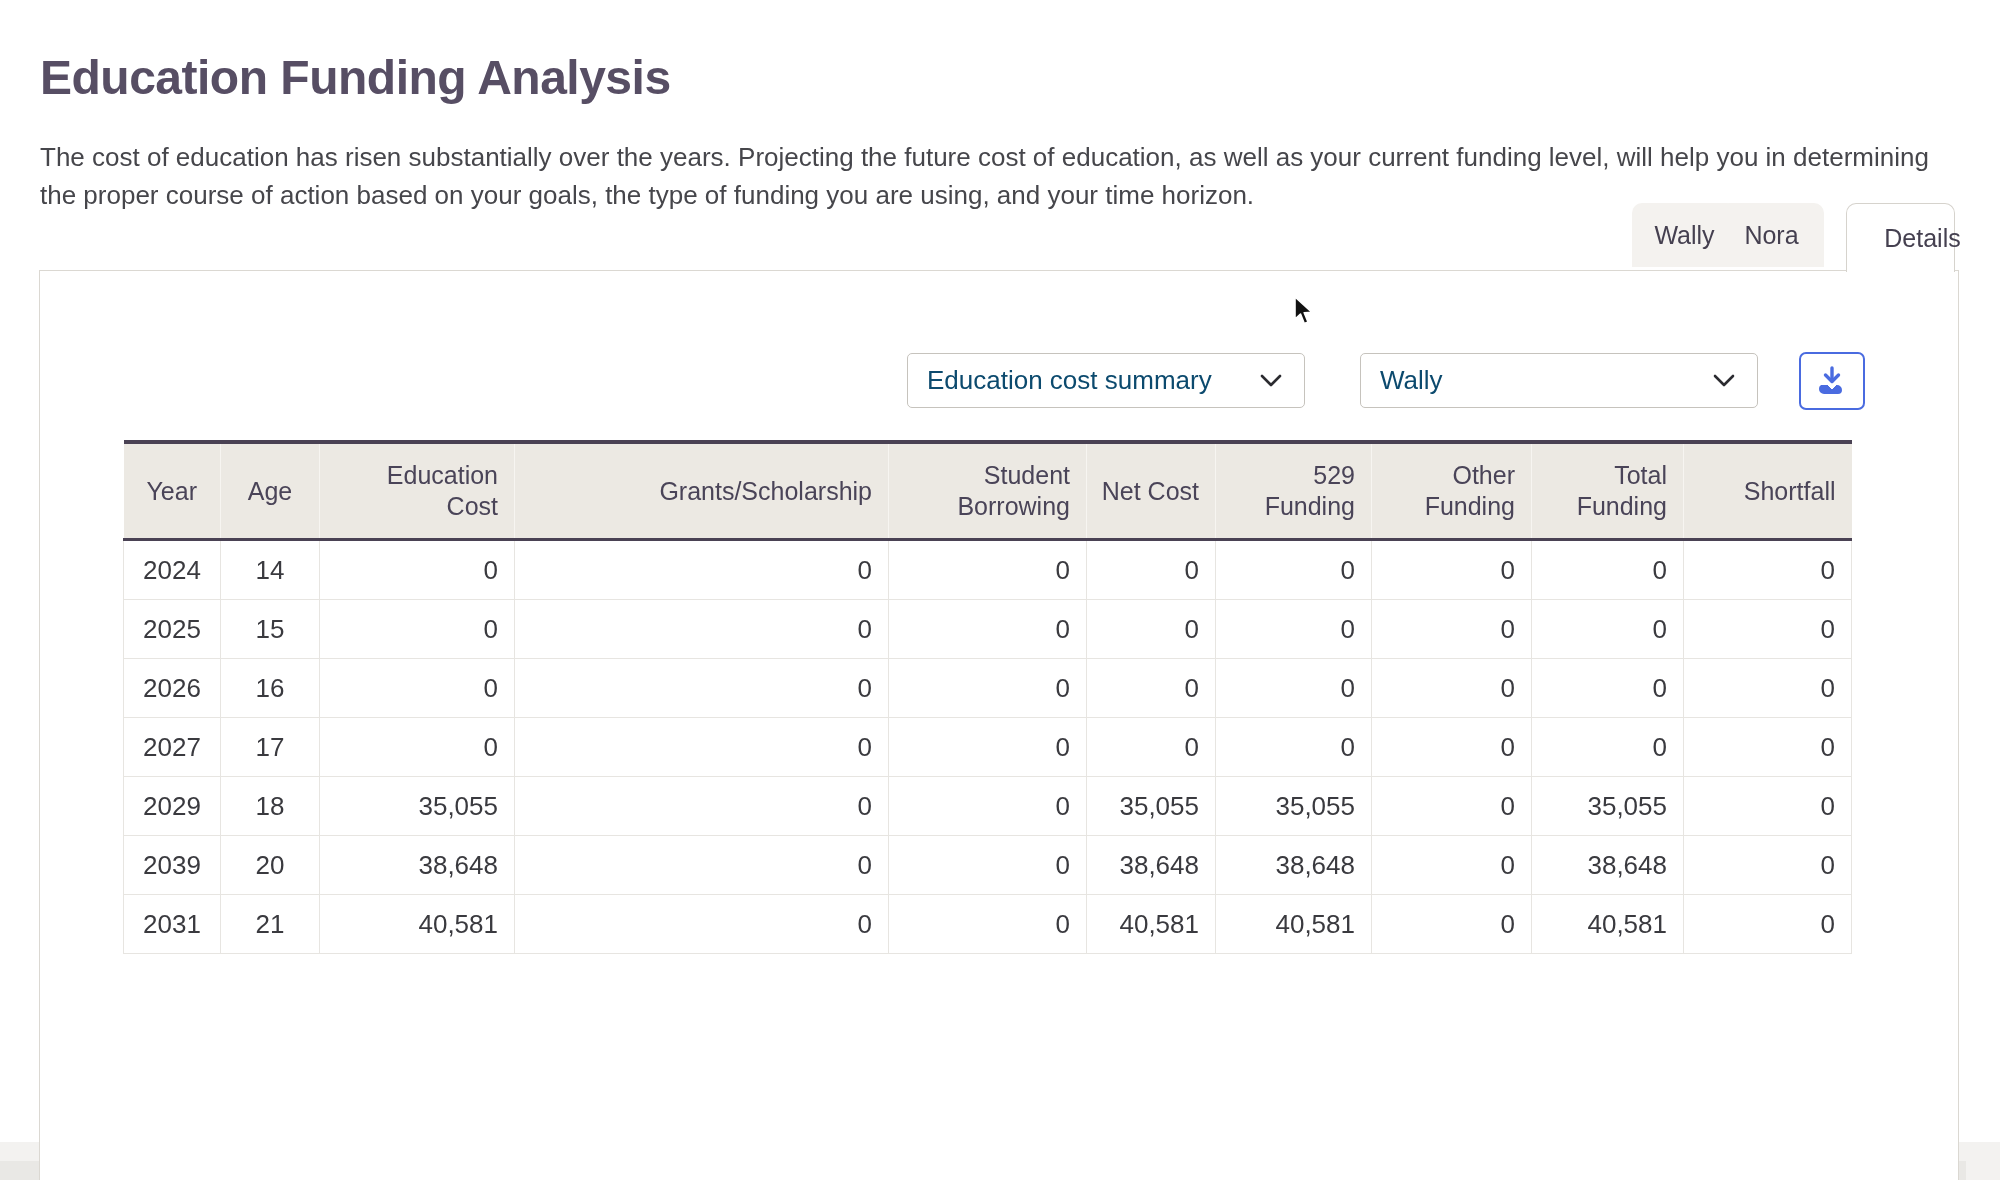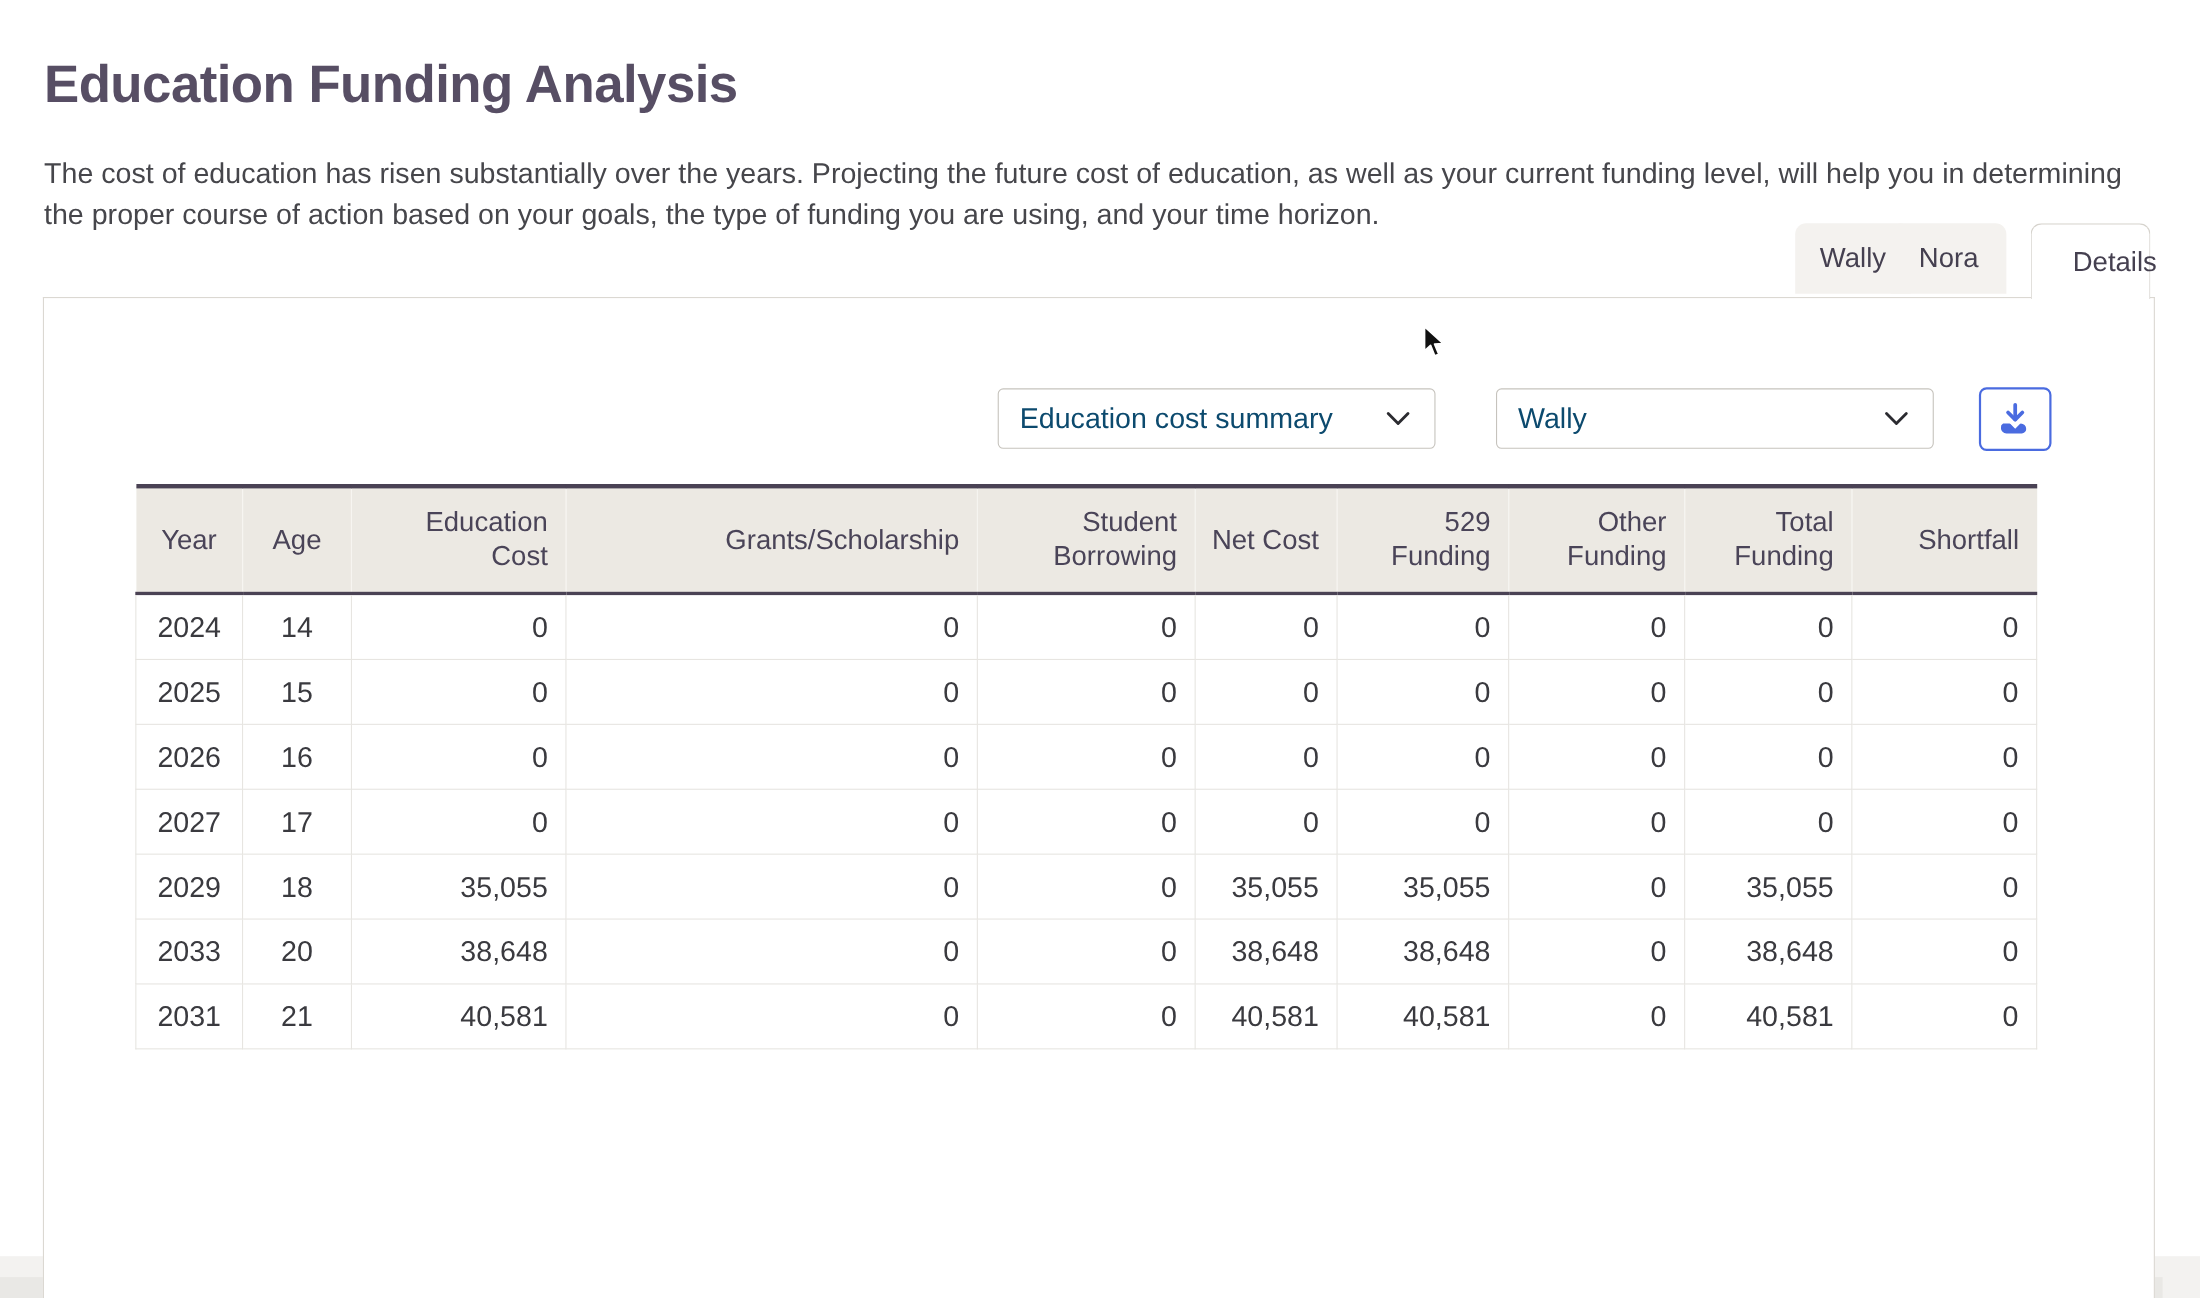--- a/index.html
+++ b/index.html
@@ -309,21 +309,21 @@
           <td class="right">35,055</td>
           <td class="right">0</td>
           <td class="right">0</td>
           <td class="right">35,055</td>
           <td class="right">35,055</td>
           <td class="right">0</td>
           <td class="right">35,055</td>
           <td class="right">0</td>
         </tr>
         <tr>
-          <td class="center">2033</td>
+          <td class="center">2039</td>
           <td class="center">20</td>
           <td class="right">38,648</td>
           <td class="right">0</td>
           <td class="right">0</td>
           <td class="right">38,648</td>
           <td class="right">38,648</td>
           <td class="right">0</td>
           <td class="right">38,648</td>
           <td class="right">0</td>
         </tr>

